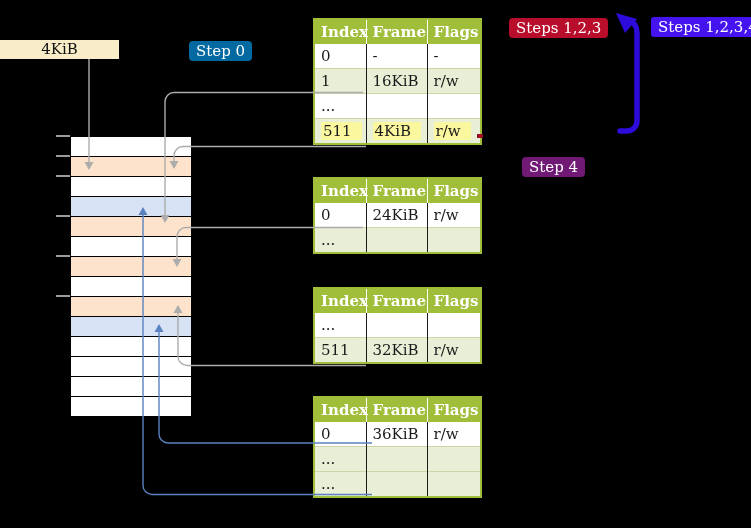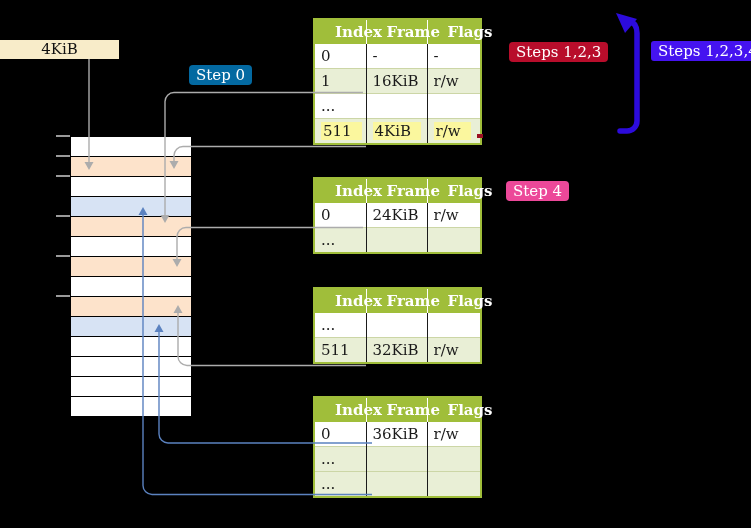--- a/index.html
+++ b/index.html
@@ -3,40 +3,40 @@
 <meta charset="utf-8">
 <style>
   html,body{margin:0;padding:0;}
   body{width:751px;height:528px;background:#000;position:relative;overflow:hidden;
        font-family:"DejaVu Serif", serif;}
 
   
   .cream-label{position:absolute;left:0;top:40px;width:119px;height:19px;background:#F8ECC9;
     color:#111;text-align:center;font:15px/19px "DejaVu Serif",serif;}
   .badge{position:absolute;color:#fff;border-radius:4px;padding:1px 7px;
-    font:15px/18px "DejaVu Serif",serif;white-space:nowrap;margin-top:24px;}
+    font:15px/18px "DejaVu Serif",serif;white-space:nowrap;}
   .badge.step0{left:189px;top:41px;background:#0369a1;}
   .badge.steps123{left:509px;top:18px;background:#B80D2B;}
   .badge.steps1234{left:651px;top:17px;background:#4513F0;border-radius:3px;}
-  .badge.step4{left:506px;top:157px;background:#ec4899;text-align:right;}
+  .badge.step4{left:522px;top:157px;background:#701a75;text-align:right;}
 
   
   .strip{position:absolute;left:70px;top:136px;width:120px;border:1px solid #000;background:#fff;}
   .mrow{height:19px;border-bottom:1px solid #000;}
   .mrow:last-child{border-bottom:none;}
   .mrow.white{background:#FFFFFF;}
   .mrow.peach{background:#FDE3CB;}
   .mrow.blue{background:#D7E3F4;}
   .tick{position:absolute;left:56px;width:14px;height:2px;background:#9a9a9a;}
 
   
   table.pt{position:absolute;border-collapse:collapse;table-layout:fixed;width:167px;
     border:2px solid #A0BE3A;background:#fff;font:15px "DejaVu Serif",serif;color:#1a1a1a;}
   table.pt th{background:#A0BE3A;color:#fff;font-weight:bold;text-align:left;
-    height:24px;padding:0 0 0 20px;border-right:1px solid #fff;}
+    height:24px;padding:0 0 0 6px;border-right:1px solid #fff;}
   table.pt th:last-child{border-right:none;margin-left:16px;}
   table.pt td{height:24px;padding:0 0 0 6px;border-right:1px solid #1b1b1b;
     border-top:1px solid #ccd6a6;white-space:nowrap;overflow:hidden;}
   table.pt td:last-child{border-right:none;}
   table.pt tbody tr:first-child td{border-top:none;}
   table.pt col.c1{width:52px;} table.pt col.c2{width:61px;} table.pt col.c3{width:54px;}
   table.pt tr.shaded td{background:#E9EFD6;}
   table.pt span.hl{background:#FBF79E;padding:0 10px 0 2px;}
   .t1{left:313px;top:18px;} .t2{left:313px;top:177px;}
   .t3{left:313px;top:287px;} .t4{left:313px;top:396px;}

